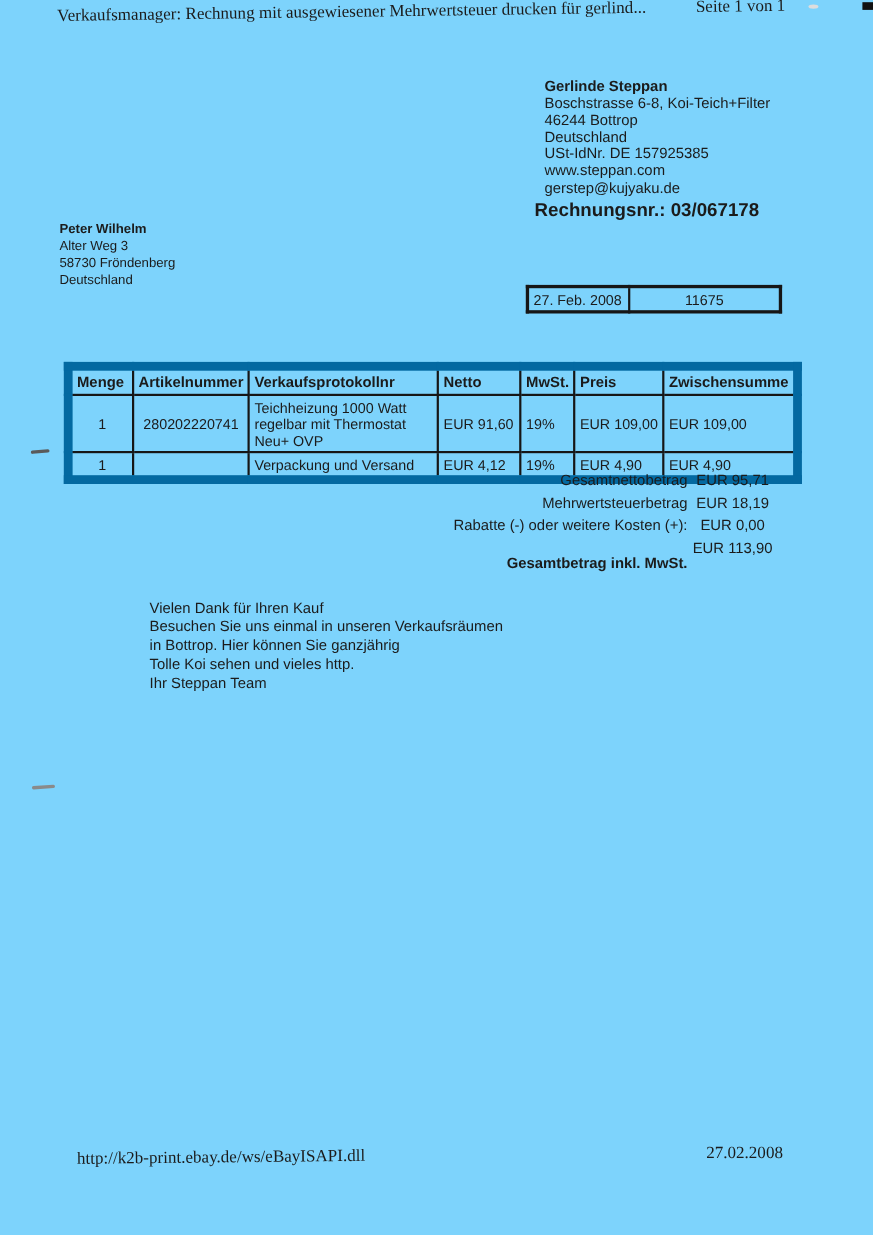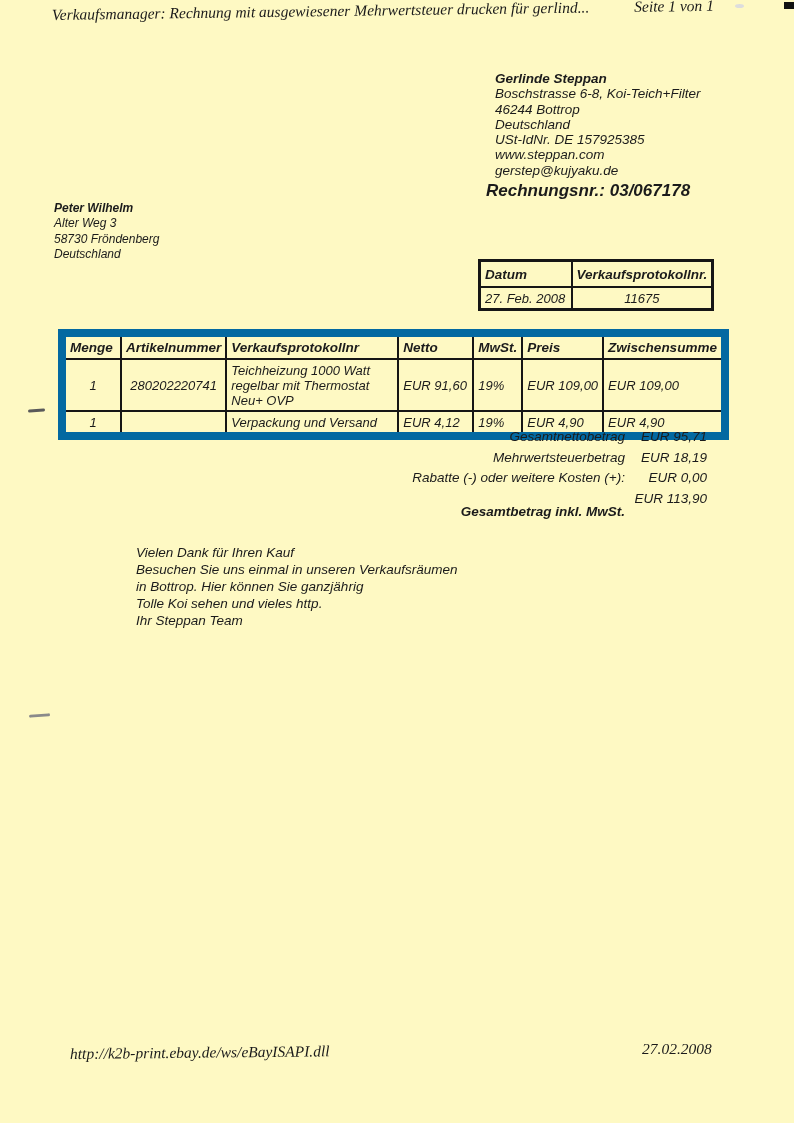--- a/index.html
+++ b/index.html
@@ -1,25 +1,24 @@
 <!DOCTYPE html>
 <html lang="de"><head>
 <meta charset="utf-8">
 <title>Rechnung</title>
 <style>
   html,body{margin:0;padding:0;background:#e8e8e8;}
   .page{
     position:relative;
     width:794px;height:1123px;
     margin:0 auto;
-    background:#fef9c3;
+    background:#7dd3fc;
     overflow:hidden;
     font-family:"Liberation Sans","DejaVu Sans",sans-serif;
     color:#1b1b1b;
-    font-style:italic;
   }
   
   .print-header{
     position:absolute;left:52px;top:6px;width:662px;
     display:flex;justify-content:space-between;align-items:baseline;
     font-family:"Liberation Serif","DejaVu Serif",serif;
     font-size:15.5px;
     transform:rotate(-0.8deg);transform-origin:left center;
     white-space:nowrap;
   }
@@ -57,21 +56,21 @@
   .w-preis{width:80px;}
   .w-zws{width:115px;}
   td.c-center{text-align:center;}
   td.c-right{text-align:left;white-space:nowrap;}
   .row-tall td{height:46px;}
   .row-short td{height:16px;}
   
   .totals{position:absolute;left:380px;top:429px;width:327px;font-size:13.5px;}
   .totals-row{display:flex;justify-content:flex-end;margin-bottom:5.5px;}
   .totals-label{flex:1;text-align:right;}
-  .totals-value{width:82px;text-align:right;white-space:nowrap;}
+  .totals-value{width:82px;text-align:center;white-space:nowrap;}
   
   .thanks{position:absolute;left:136px;top:545px;width:500px;text-align:left;
           font-size:13.5px;line-height:16.9px;}
   
   .footer-url{
     position:absolute;left:70px;top:1045px;
     font-family:"Liberation Serif","DejaVu Serif",serif;font-size:15.5px;
     transform:rotate(-0.6deg);transform-origin:left center;white-space:nowrap;
   }
   .footer-date{
@@ -112,24 +111,20 @@
   </div>
 
   <div class="invoice-no">Rechnungsnr.: 03/067178</div>
 
   <table class="meta-table">
     <colgroup>
         <col class="col-datum">
         <col class="col-protokoll">
       </colgroup>
     <tbody>
-        <tr>
-      <th>Datum</th>
-      <th>Verkaufsprotokollnr.</th>
-    </tr>
     <tr>
       <td>27. Feb. 2008</td>
       <td class="c-protokoll">11675</td>
     </tr>
   </tbody>
     </table>
 
   <table class="items-table">
     <colgroup>
       <col class="w-menge">

